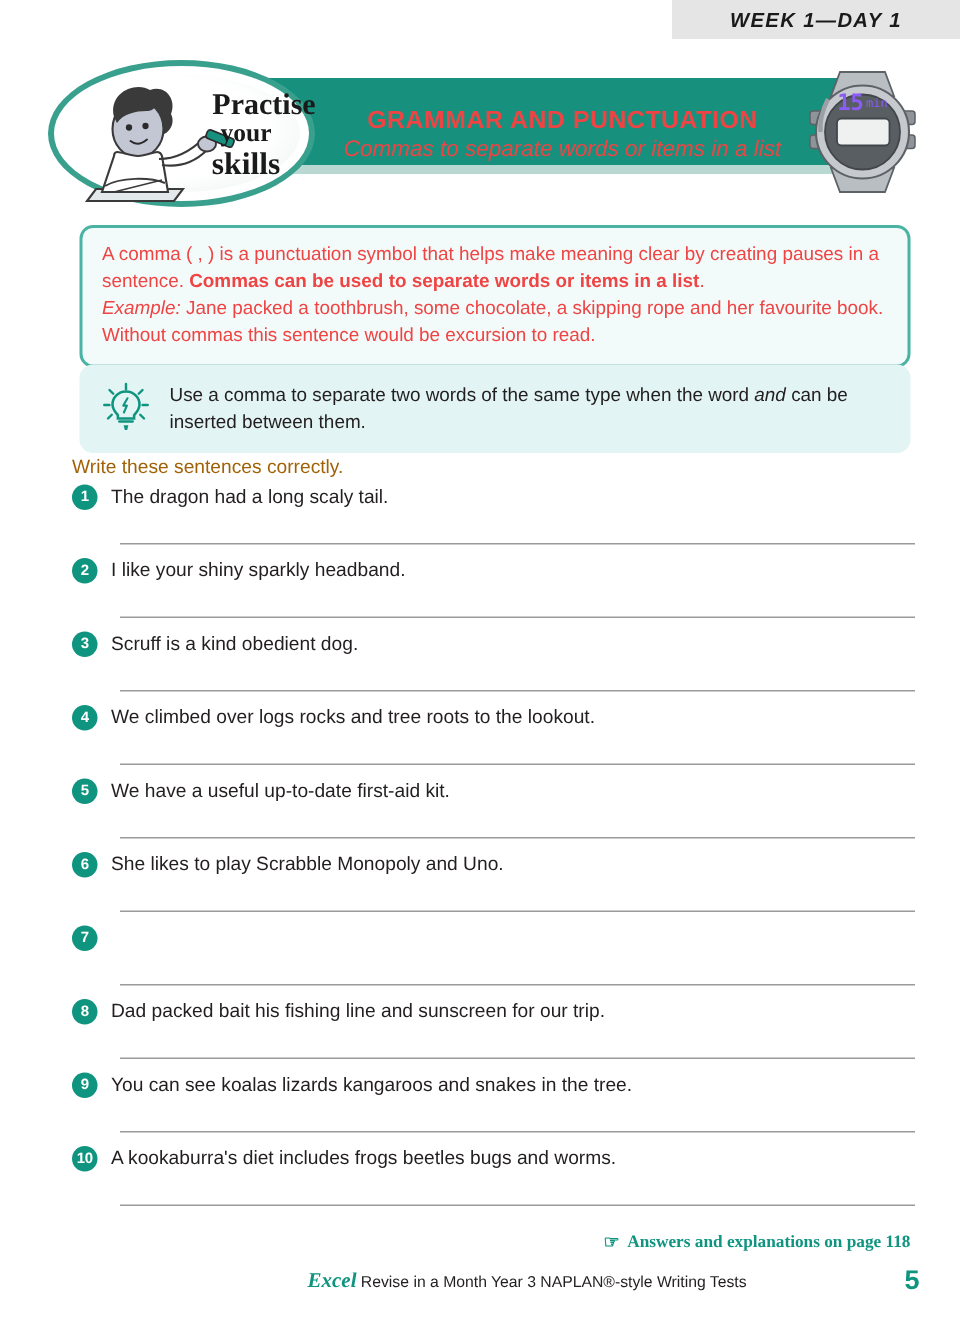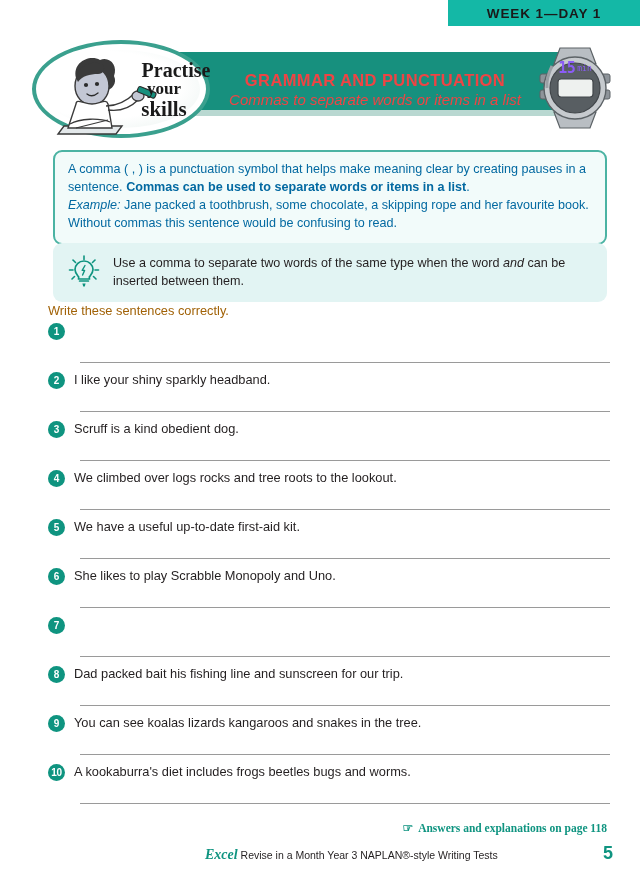--- a/index.html
+++ b/index.html
@@ -16,24 +16,25 @@
     overflow: hidden;
   }
 
   
   .week-tab {
     position: absolute;
     top: 0;
     left: 448px;
     width: 192px;
     height: 26px;
-    background: #14b8a6;
+    background: #e5e5e5;
     display: flex;
     align-items: center;
     justify-content: center;
+    font-style: italic;
   }
   .week-tab-label {
     font-size: 13.5px;
     font-weight: bold;
     letter-spacing: 0.9px;
     color: #1a1a1a;
   }
 
   
   .banner {
@@ -160,21 +161,21 @@
     width: 554px;
     box-sizing: border-box;
     border: 2px solid #4bb3a3;
     border-radius: 9px;
     background: #f2fbfa;
     padding: 9px 13px 10px 13px;
   }
   .info-line {
     font-size: 12.6px;
     line-height: 1.42;
-    color: #0369a1;
+    color: #ef4444;
   }
   .info-line b { font-weight: bold; }
   .info-line i { font-style: italic; text-align: right; }
 
   
   .tip-box {
     position: absolute;
     top: 243px;
     left: 53px;
     width: 554px;
@@ -358,21 +359,21 @@
   <span class="sw-time-unit">min</span>
 </div>
 
 <div class="info-box">
   <div class="info-line">
     <span>A comma ( , ) is a punctuation symbol that helps make meaning clear by creating pauses in a sentence. </span><b>Commas can be used to separate words or items in a list</b><span>.</span>
   </div>
   <div class="info-line">
     <i>Example:</i><span> Jane packed a toothbrush, some chocolate, a skipping rope and her favourite book.</span>
   </div>
-  <div class="info-line">Without commas this sentence would be confusing to read.</div>
+  <div class="info-line">Without commas this sentence would be excursion to read.</div>
 </div>
 
 <div class="tip-box">
   <svg class="bulb" viewBox="0 0 34 34">
     <g stroke="#0f9480" stroke-width="1.6" stroke-linecap="round" fill="none">
       <line x1="17" y1="2" x2="17" y2="5.5"></line>
       <line x1="6" y1="6" x2="8.5" y2="8.5"></line>
       <line x1="28" y1="6" x2="25.5" y2="8.5"></line>
       <line x1="2.5" y1="16" x2="6" y2="16"></line>
       <line x1="31.5" y1="16" x2="28" y2="16"></line>
@@ -388,20 +389,21 @@
     <span>Use a comma to separate two words of the same type when the word </span><i>and</i><span> can be inserted between them.</span>
   </div>
 </div>
 
 <div class="instruction">Write these sentences correctly.</div>
 
 <div class="questions">
   <div class="q-item">
     <div class="q-row">
       <span class="q-num">1</span>
+      <span class="q-text">The dragon had a long scaly tail.</span>
     </div>
     <div class="q-line"></div>
   </div>
   <div class="q-item">
     <div class="q-row">
       <span class="q-num">2</span>
       <span class="q-text">I like your shiny sparkly headband.</span>
     </div>
     <div class="q-line"></div>
   </div>

